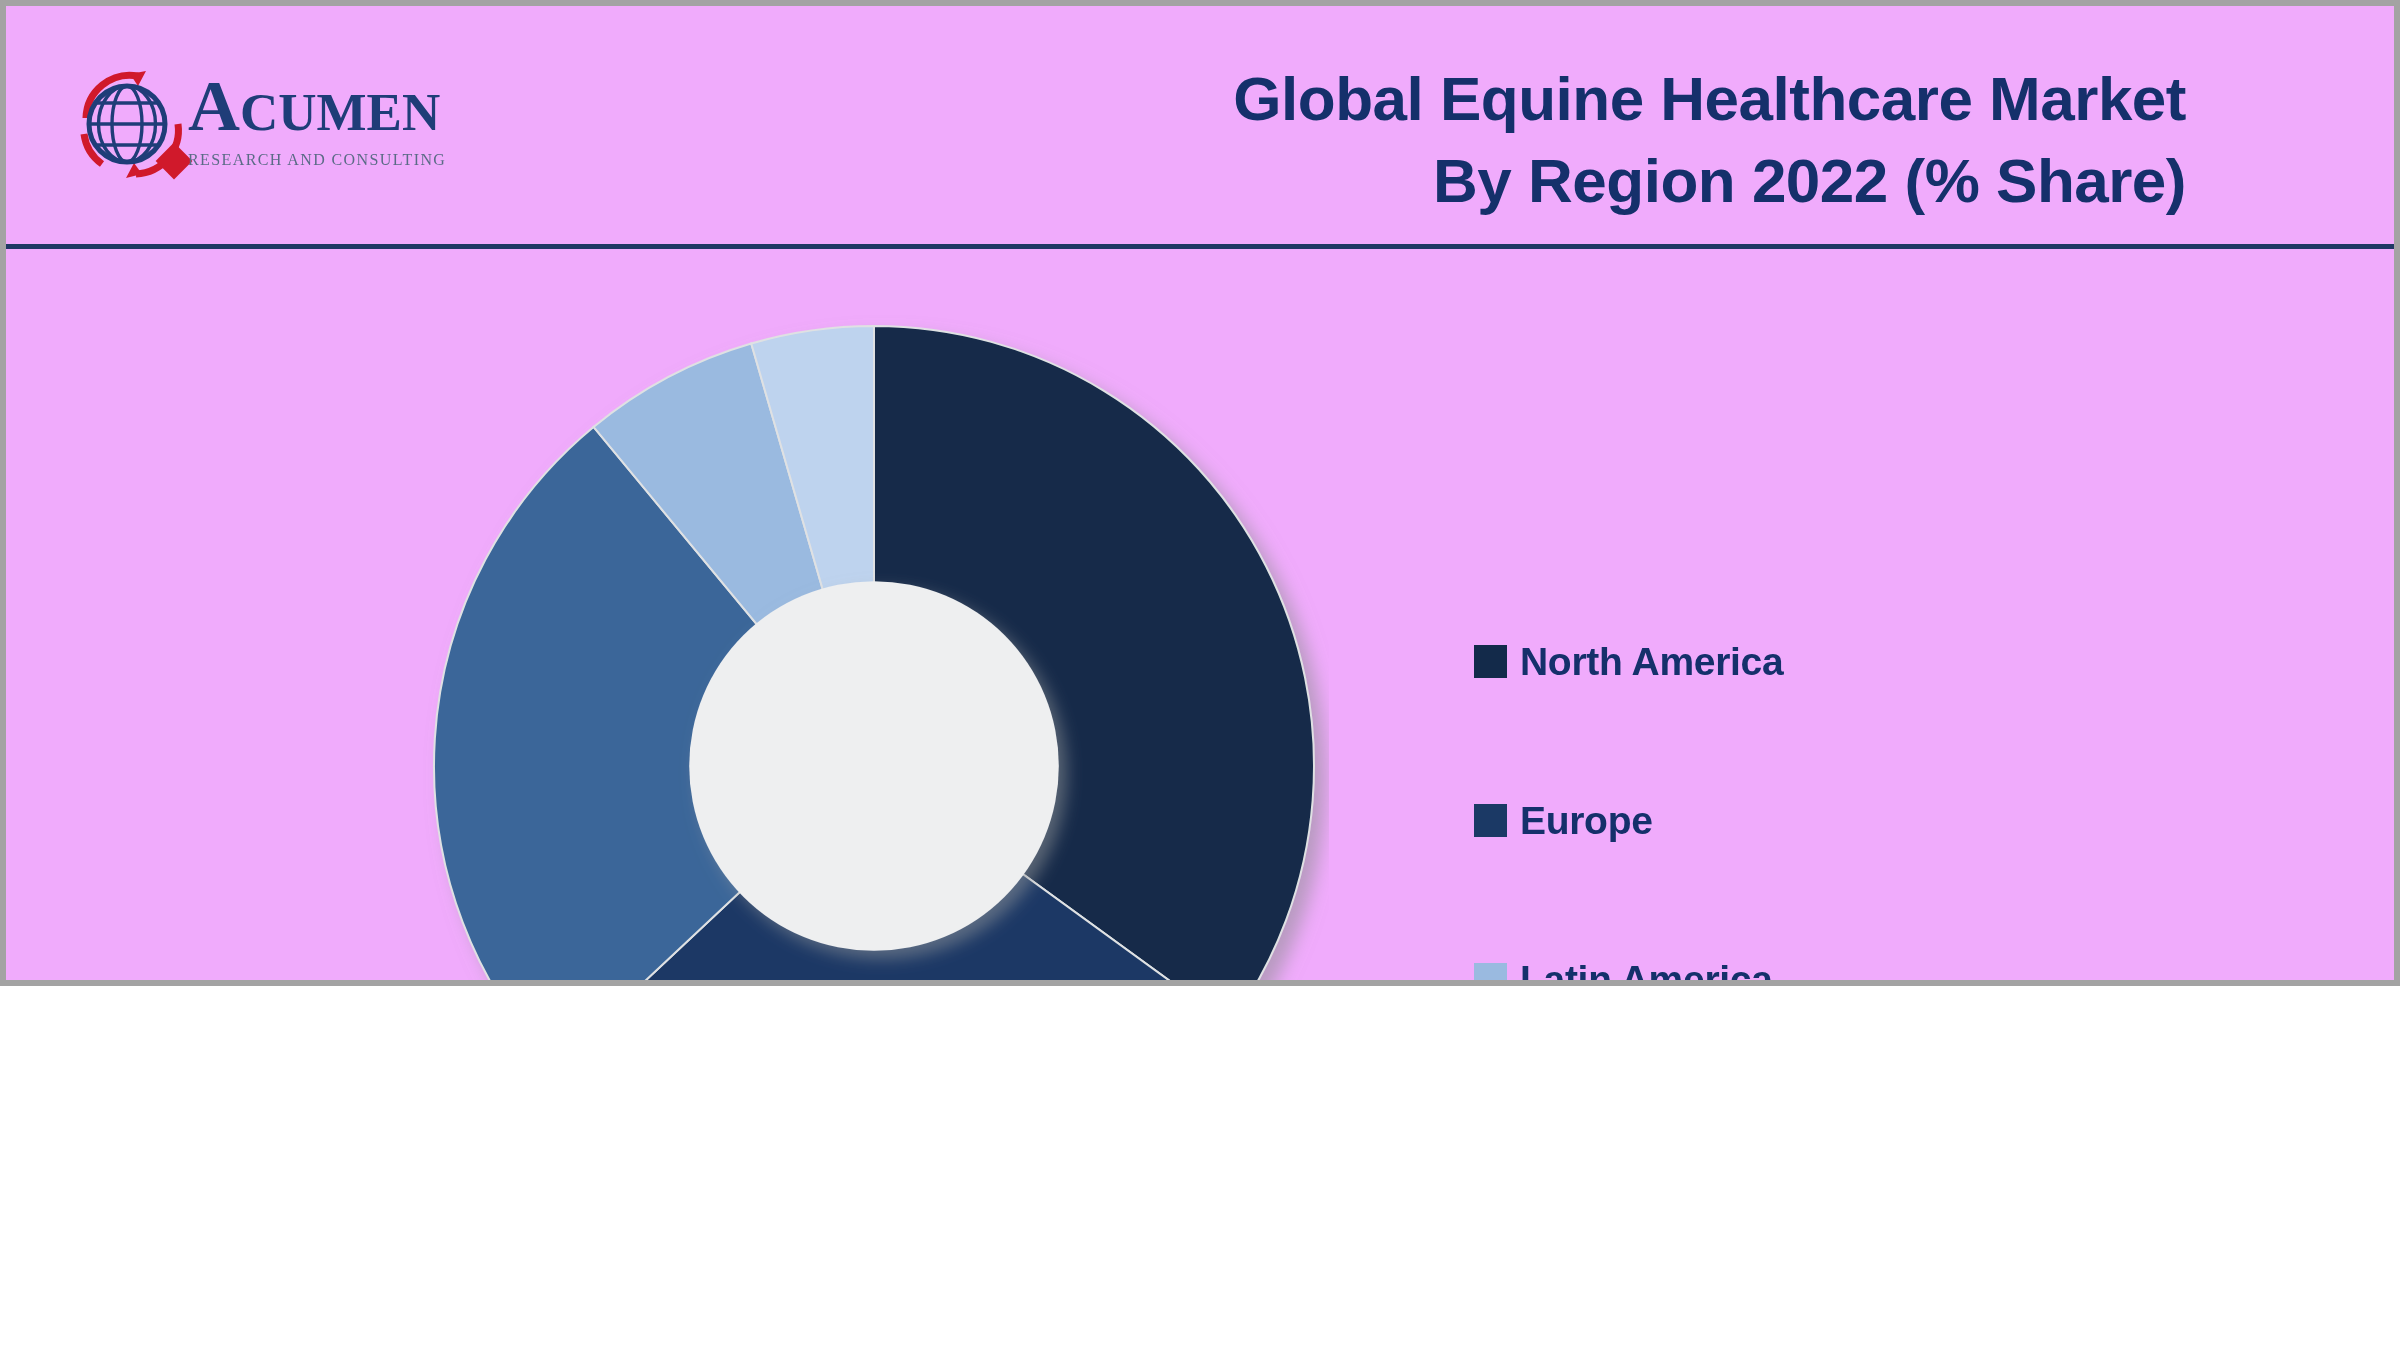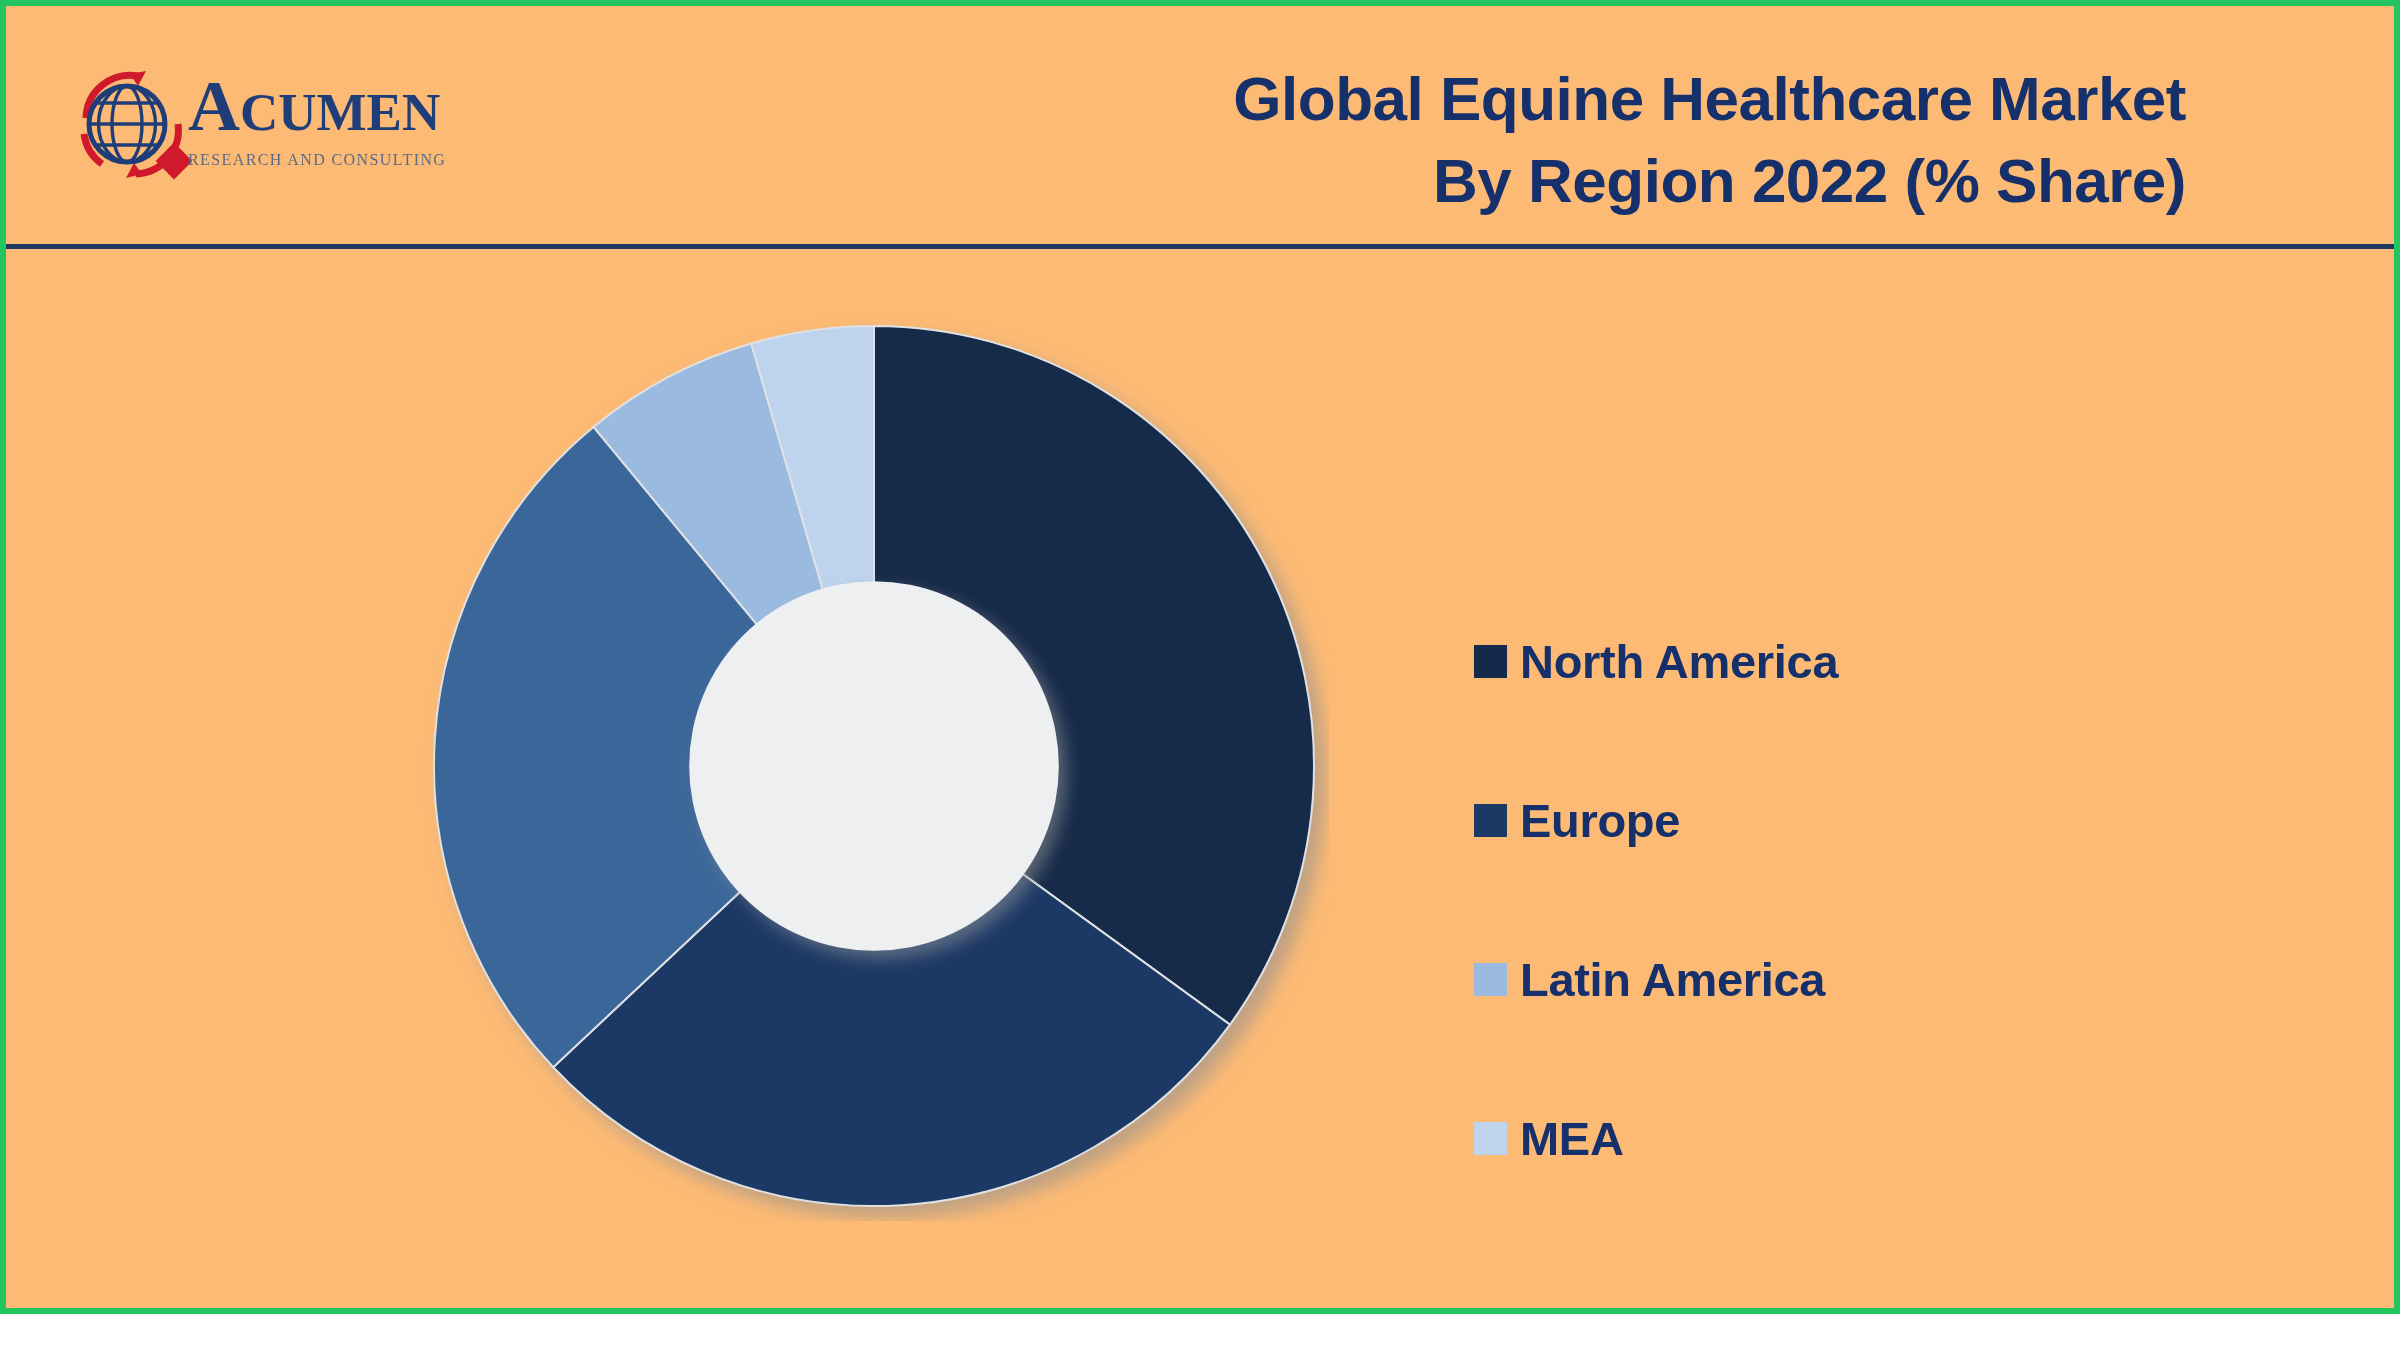--- a/index.html
+++ b/index.html
@@ -6,24 +6,24 @@
     margin: 0;
     padding: 0;
     background: #ffffff;
   }
   body {
     font-family: "Liberation Sans", sans-serif;
   }
   #page {
     position: relative;
     width: 2400px;
-    height: 1314px;
-    background: #fdba74;
+    height: 986px;
+    background: #f0abfc;
     box-sizing: border-box;
-    border: 6px solid #22c55e;
+    border: 6px solid #a3a3a3;
     overflow: hidden;
   }
   
   #header {
     position: absolute;
     left: 0;
     top: 0;
     width: 2400px;
     height: 243px;
     border-bottom: 5px solid #1f3864;
@@ -119,21 +119,21 @@
   }
   .legend-swatch {
     width: 33px;
     height: 33px;
     flex: 0 0 33px;
     margin-right: 13px;
   }
   .legend-label {
     font-family: "Liberation Sans", sans-serif;
     font-weight: bold;
-    font-size: 47px;
+    font-size: 39px;
     color: #15306b;
     white-space: nowrap;
     letter-spacing: -0.3px;
   }
 </style>
 </head>
 <body>
 
 <div id="page">
 

